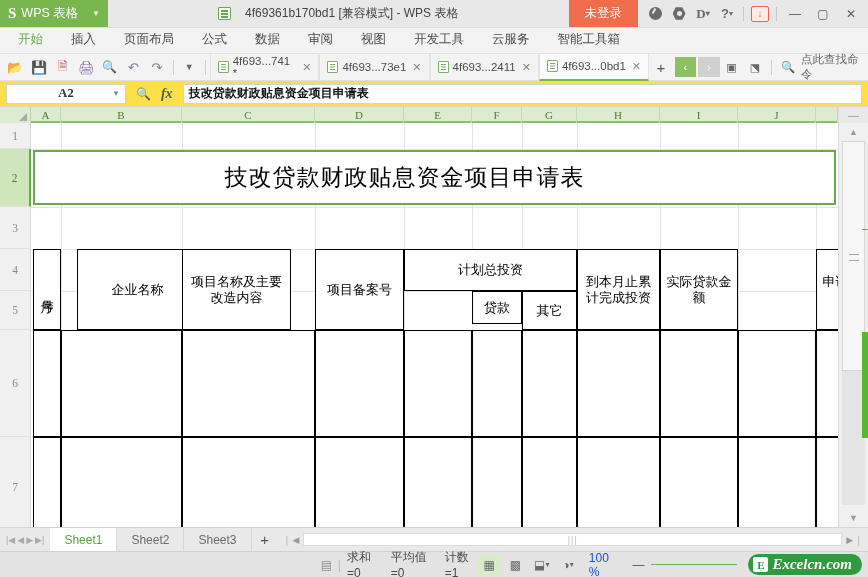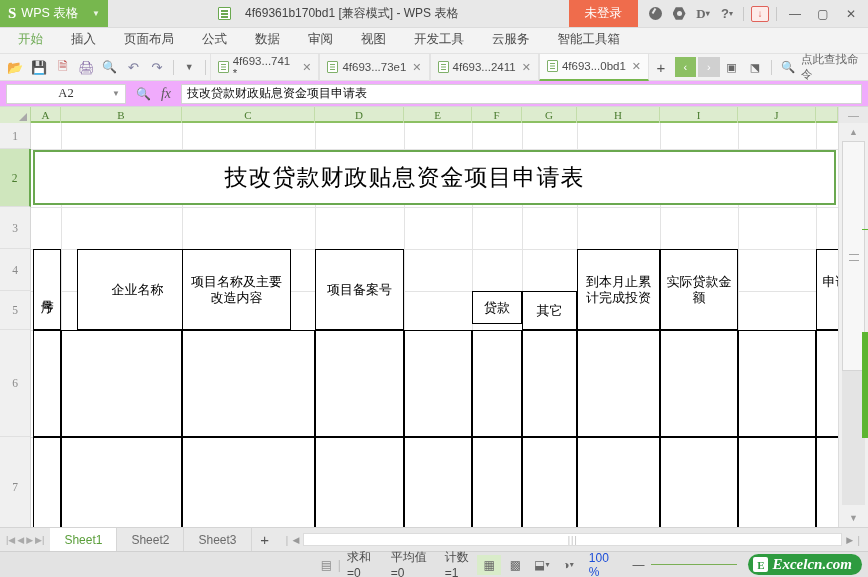--- a/index.html
+++ b/index.html
@@ -76,22 +76,23 @@
   .mini-doc { width:11px;height:12px;border:1px solid #7fb069;background:#fff;position:relative;border-radius:1px;}
   .mini-doc:after{content:"";position:absolute;left:2px;top:2px;right:2px;height:1px;background:#7fb069;
      box-shadow:0 2.5px 0 #7fb069,0 5px 0 #7fb069;}
   .plus-tab { width:24px;height:27px;display:flex;align-items:center;justify-content:center;font-size:15px;color:#555; }
   .navbtn { width:22px;height:20px;display:flex;align-items:center;justify-content:center;font-size:11px;color:#fff;background:#8cc063;margin-left:2px;}
   .navbtn.dim { background:#d0d0d0; color:#fff; }
   .findbox { display:flex;align-items:center;gap:5px;margin-left:6px;font-size:11.5px;color:#666; }
 
   
   .formularow {
-    height:26px;background:#f0abfc;display:flex;align-items:center;
+    height:26px;background:#fde047;display:flex;align-items:center;
     border-bottom:1px solid #d8d8d8;
+    font-weight:bold;
   }
   .namebox {
     width:120px;height:20px;margin-left:6px;background:#fff;border:1px solid #d3d3d3;
     display:flex;align-items:center;justify-content:center;position:relative;
     font-family:"Liberation Serif",serif;font-size:12.5px;color:#333;
   }
   .namebox .nb-caret { position:absolute;right:5px;font-size:8px;color:#888; }
   .fx-grp { display:flex;align-items:center;gap:10px;padding:0 10px;color:#5a5a5a; }
   .fx-grp .fx { font-family:"Liberation Serif",serif;font-style:italic;font-size:14px; }
   .fbar {
@@ -353,20 +354,21 @@
       </div>
 
       <div class="tbl-cell vert" style="left:2px;top:126px;width:28px;height:81px;font-size:13px">序号</div>
 
       <div class="tbl-cell" style="left:46px;top:126px;width:121px;height:81px">企业名称</div>
 
       <div class="tbl-cell" style="left:151px;top:126px;width:109px;height:81px;padding:0 6px">项目名称及主要改造内容</div>
 
       <div class="tbl-cell" style="left:284px;top:126px;width:89px;height:81px">项目备案号</div>
 
+      <div class="tbl-cell" style="left:373px;top:126px;width:173px;height:42px">计划总投资</div>
 
       <div class="tbl-cell" style="left:441px;top:168px;width:50px;height:33px">贷款</div>
       <div class="tbl-cell" style="left:491px;top:168px;width:55px;height:39px">其它</div>
 
       <div class="tbl-cell" style="left:546px;top:126px;width:83px;height:81px;padding:0 2px">到本月止累计完成投资</div>
       <div class="tbl-cell" style="left:629px;top:126px;width:78px;height:81px;padding:0 3px">实际贷款金额</div>
       <div class="tbl-cell" style="left:785px;top:126px;width:78px;height:81px;padding:0 3px">申请贴息金额</div>
 
       <div class="tbl-cell" style="left:2px;top:207px;width:28px;height:107px"></div>
       <div class="tbl-cell" style="left:30px;top:207px;width:121px;height:107px"></div>

